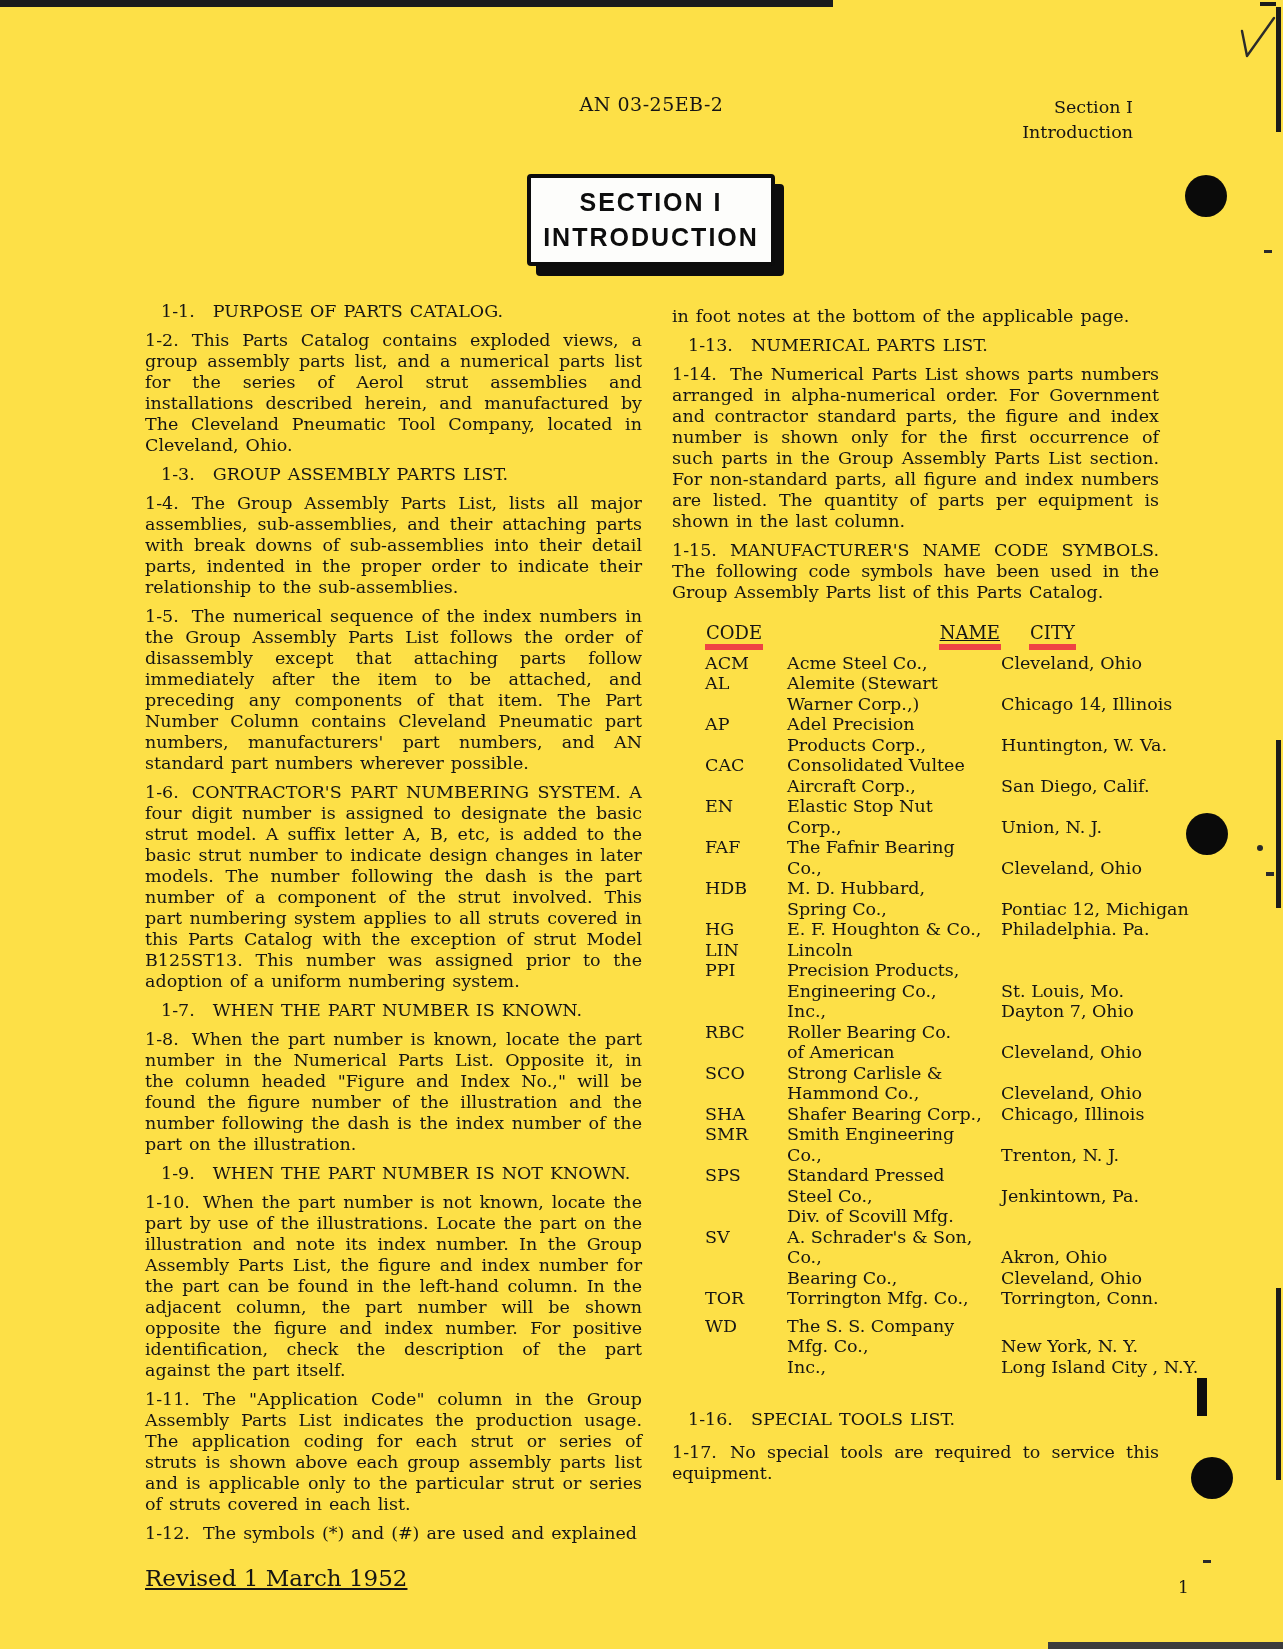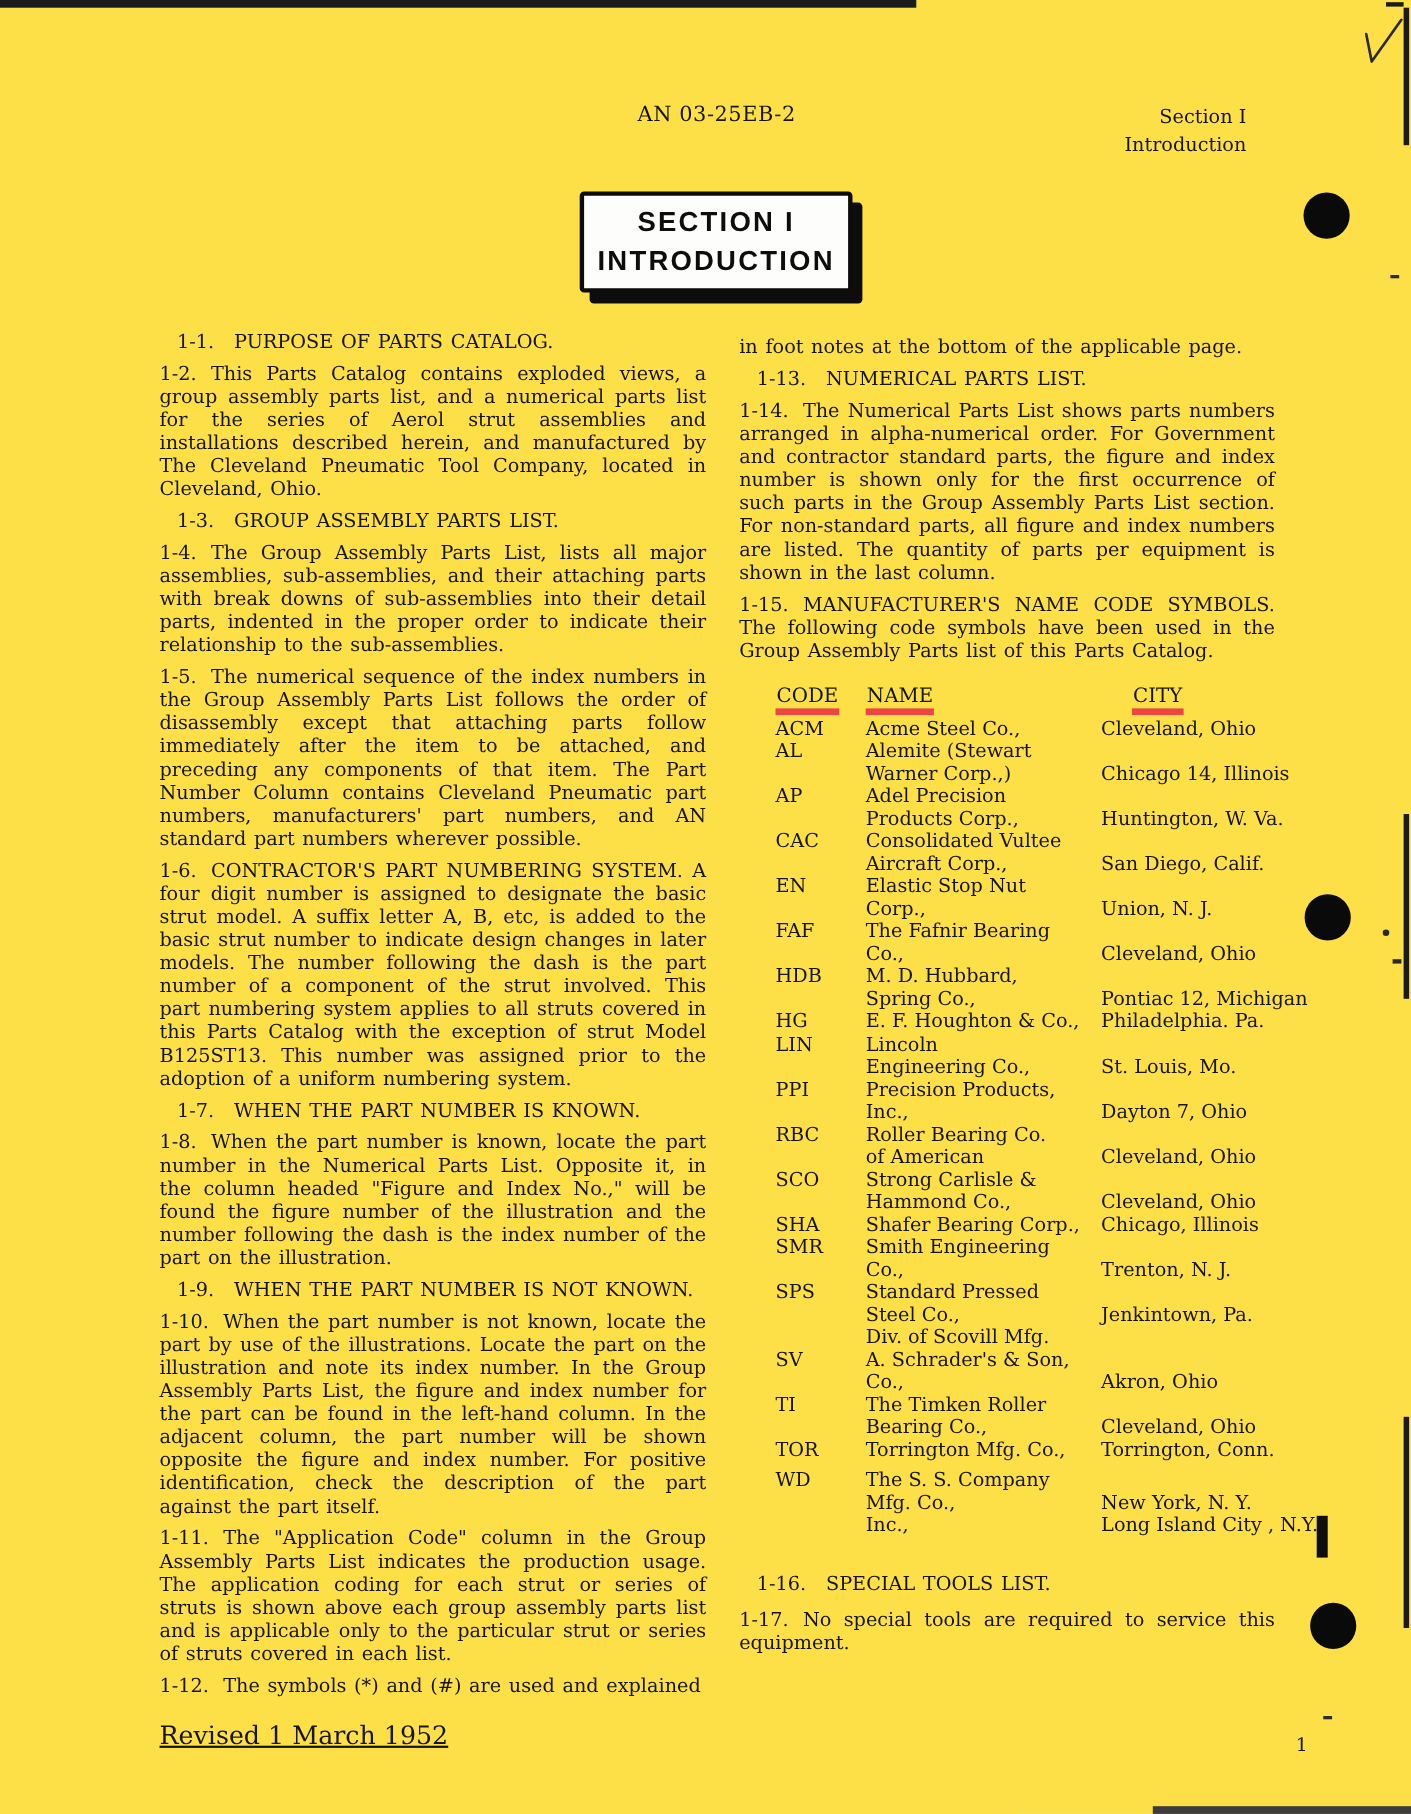--- a/index.html
+++ b/index.html
@@ -47,21 +47,21 @@
   .block.cont{text-align:justify;}
   .pnum{display:inline-block;margin-right:13px;}
   .block.heading .pnum{margin-right:18px;margin-left:16px;}
   .ptext{word-spacing:0.08em;}
   
   .mfr-table{margin:20px 0 0 33px;font-size:17.5px;line-height:20.5px;}
   .trow{display:grid;grid-template-columns:82px 214px 1fr;}
   .trow.thead{margin-bottom:9px;}
   .thead .hd{font-size:18px;}
   .thead .hd span{border-bottom:6px solid #ef4444;padding:0 1px 1px 1px;}
-  .thead .hd.name{text-align:left;}
+  .thead .hd.name{text-align:right;text-decoration:underline;}
   .thead .hd.city{padding-left:28px;}
   .cell{white-space:nowrap;}
   .spacer-row{height:7px;}
   .tail{margin-top:32px;}
   .tail .block{margin-bottom:12px;}
   
   .footer-revision{position:absolute;left:145px;top:1565px;font-size:23px;text-decoration:underline;}
   .page-number{position:absolute;left:1178px;top:1577px;font-size:17px;}
 </style>
 </head>
@@ -200,28 +200,28 @@
             <div class="cell code">HG</div>
             <div class="cell name">E. F. Houghton &amp; Co.,</div>
             <div class="cell city">Philadelphia. Pa.</div>
           </div>
           <div class="trow">
             <div class="cell code">LIN</div>
             <div class="cell name">Lincoln</div>
             <div class="cell city"></div>
           </div>
           <div class="trow">
+            <div class="cell code">PPI</div>
+            <div class="cell name">Precision Products,</div>
+            <div class="cell city"></div>
+          </div>
+          <div class="trow">
             <div class="cell code"></div>
             <div class="cell name">Engineering Co.,</div>
             <div class="cell city">St. Louis, Mo.</div>
-          </div>
-          <div class="trow">
-            <div class="cell code">PPI</div>
-            <div class="cell name">Precision Products,</div>
-            <div class="cell city"></div>
           </div>
           <div class="trow">
             <div class="cell code"></div>
             <div class="cell name">Inc.,</div>
             <div class="cell city">Dayton 7, Ohio</div>
           </div>
           <div class="trow">
             <div class="cell code">RBC</div>
             <div class="cell name">Roller Bearing Co.</div>
             <div class="cell city"></div>
@@ -273,25 +273,20 @@
           </div>
           <div class="trow">
             <div class="cell code">SV</div>
             <div class="cell name">A. Schrader's &amp; Son,</div>
             <div class="cell city"></div>
           </div>
           <div class="trow">
             <div class="cell code"></div>
             <div class="cell name">Co.,</div>
             <div class="cell city">Akron, Ohio</div>
-          </div>
-          <div class="trow">
-            <div class="cell code">TI</div>
-            <div class="cell name">The Timken Roller</div>
-            <div class="cell city"></div>
           </div>
           <div class="trow">
             <div class="cell code"></div>
             <div class="cell name">Bearing Co.,</div>
             <div class="cell city">Cleveland, Ohio</div>
           </div>
           <div class="trow">
             <div class="cell code">TOR</div>
             <div class="cell name">Torrington Mfg. Co.,</div>
             <div class="cell city">Torrington, Conn.</div>

